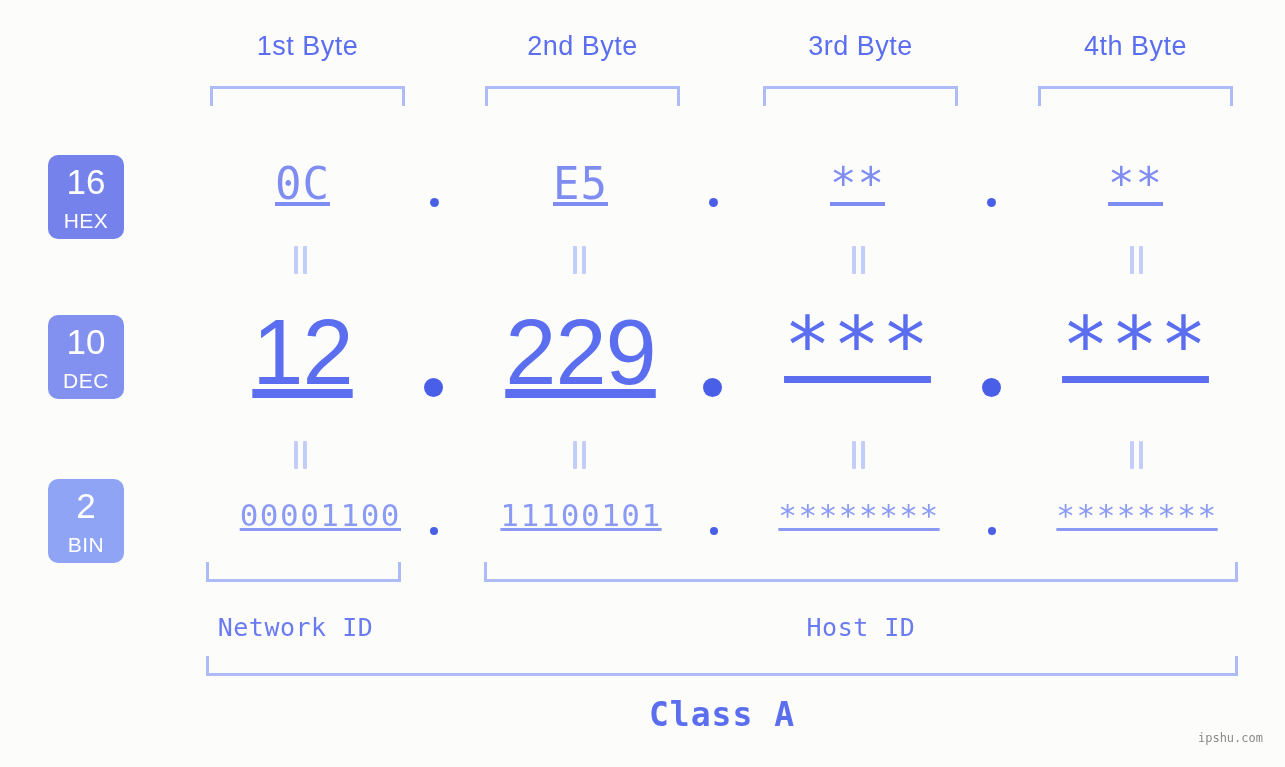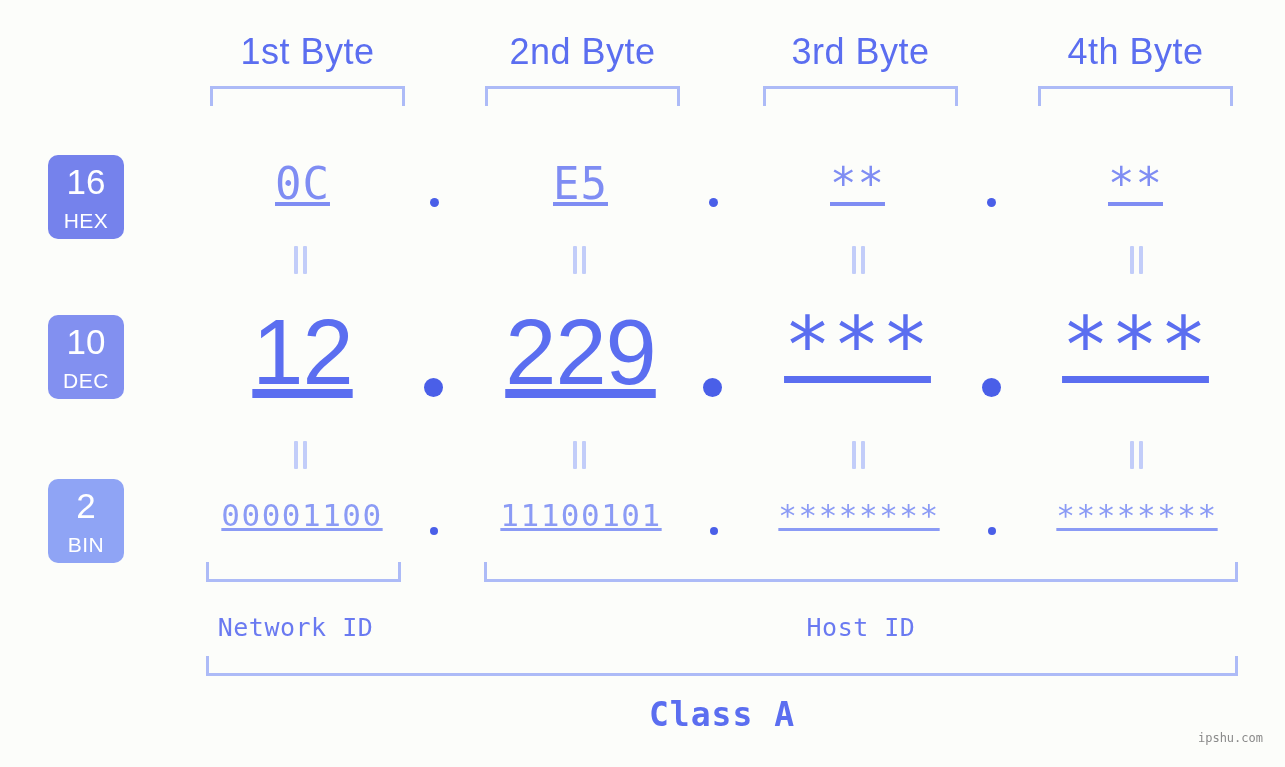--- a/index.html
+++ b/index.html
@@ -21,21 +21,21 @@
     width: 1285px;
     height: 767px;
   }
 
   
   .byte-label {
     position: absolute;
     top: 31px;
     text-align: center;
     font-family: "Liberation Sans", sans-serif;
-    font-size: 36px;
+    font-size: 27px;
     font-weight: 400;
     color: #5b6ef0;
     letter-spacing: 0.5px;
     white-space: nowrap;
   }
 
   
   .bracket-top {
     position: absolute;
     height: 20px;
@@ -260,21 +260,21 @@
   <div class="eqmark" style="left:851px; top:441px;">
       <span></span>
       <span></span>
     </div>
   <div class="eqmark" style="left:1129px; top:441px;">
       <span></span>
       <span></span>
     </div>
 
   <div class="row-bin">
-    <div class="cell" style="left:203px; width:198px;">00001100</div>
+    <div class="cell" style="left:203px; width:198px;text-align:right;">00001100</div>
     <div class="cell" style="left:482px; width:198px;">11100101</div>
     <div class="cell" style="left:760px; width:198px;">********</div>
     <div class="cell" style="left:1038px; width:198px;">********</div>
 
     <div class="dot dot-bin" style="left:430px;"></div>
     <div class="dot dot-bin" style="left:710px;"></div>
     <div class="dot dot-bin" style="left:988px;"></div>
   </div>
 
   <div class="bracket-bottom" style="left:206px; top:562px; width:195px;"></div>

